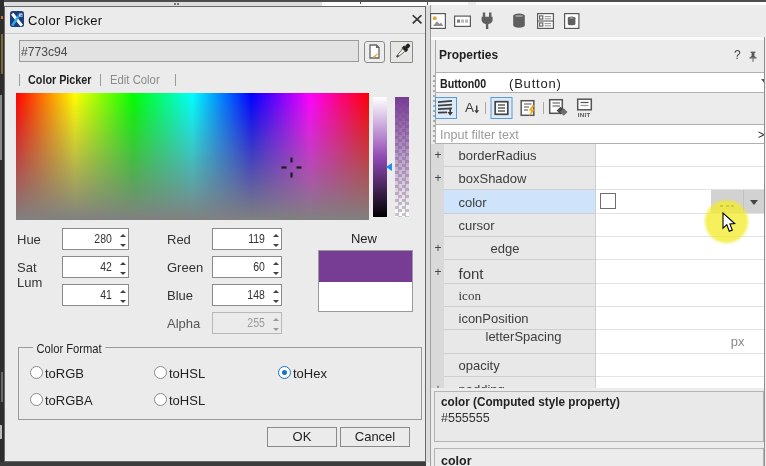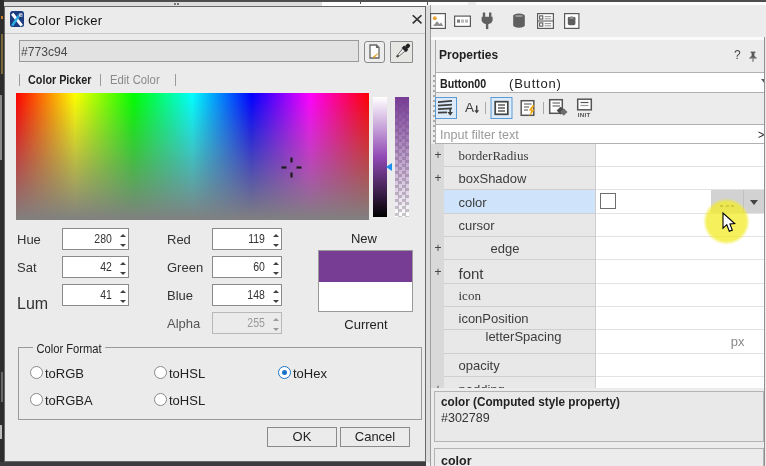--- a/index.html
+++ b/index.html
@@ -179,21 +179,21 @@
 
 <div class="abs" style="left:434.5px;top:124px;width:329.5px;height:20px;background:#fff;border:1px solid #b0b0b0;border-right:none;"></div>
 <div class="abs" style="left:440px;top:127px;font-size:13.5px;color:#9a9a9a;transform:scaleX(0.93);transform-origin:0 0;">Input filter text</div>
 <div class="abs" style="left:758px;top:127px;font-size:13.5px;color:#222;transform:scaleX(0.8);transform-origin:0 0;">&gt;</div>
 
 <div id="grid" class="abs" style="left:431px;top:143.5px;width:333px;height:244.5px;overflow:hidden;">
     <div style="position:absolute;left:0;top:0;width:13px;height:244.5px;background:#d9d9d9;"></div>
     <div style="position:absolute;left:13px;top:0px;width:150.5px;height:23.35px;background:#e8e8e8;border-bottom:1px solid #cfcfcf;"></div>
     <div style="position:absolute;left:163.5px;top:0px;width:169.5px;height:23.35px;background:#ffffff;border-bottom:1px solid #e3e3e3;"></div>
     <div style="position:absolute;left:2px;top:4.5px;width:10px;font-size:12px;color:#444;text-align:center;">+</div>
-    <div style="position:absolute;left:27.5px;top:4.5px;font-size:13px;color:#3c3c3c;font-family:Liberation Serif, serif;">borderRadius</div>
+    <div style="position:absolute;left:27.5px;top:4.5px;font-size:13px;color:#3c3c3c;">borderRadius</div>
     <div style="position:absolute;left:13px;top:23.35px;width:150.5px;height:23.35px;background:#e8e8e8;border-bottom:1px solid #cfcfcf;"></div>
     <div style="position:absolute;left:163.5px;top:23.35px;width:169.5px;height:23.35px;background:#ffffff;border-bottom:1px solid #e3e3e3;"></div>
     <div style="position:absolute;left:2px;top:27.85px;width:10px;font-size:12px;color:#444;text-align:center;">+</div>
     <div style="position:absolute;left:27.5px;top:27.85px;font-size:13px;color:#3c3c3c;">boxShadow</div>
     <div style="position:absolute;left:13px;top:46.7px;width:150.5px;height:23.35px;background:#cfe4fa;border-bottom:1px solid #cfcfcf;"></div>
     <div style="position:absolute;left:163.5px;top:46.7px;width:169.5px;height:23.35px;background:#ffffff;border-bottom:1px solid #e3e3e3;"></div>
     <div style="position:absolute;left:27.5px;top:51.2px;font-size:13px;color:#3c3c3c;">color</div>
     <div style="position:absolute;left:13px;top:70.05000000000001px;width:150.5px;height:23.35px;background:#e8e8e8;border-bottom:1px solid #cfcfcf;"></div>
     <div style="position:absolute;left:163.5px;top:70.05000000000001px;width:169.5px;height:23.35px;background:#ffffff;border-bottom:1px solid #e3e3e3;"></div>
     <div style="position:absolute;left:27.5px;top:74.55000000000001px;font-size:13px;color:#3c3c3c;">cursor</div>
@@ -225,21 +225,21 @@
     <div style="position:absolute;left:169px;top:49.7px;width:16px;height:16px;background:#fff;border:1px solid #6e6e6e;"></div>
     <div style="position:absolute;left:279.5px;top:46.7px;width:32px;height:22.35px;background:#d2d2d2;"></div>
     <div style="position:absolute;left:289px;top:60.2px;width:15px;height:4px;background-image:radial-gradient(circle 1.5px at 1.8px 2px,#585858 99%,transparent),radial-gradient(circle 1.5px at 7.3px 2px,#585858 99%,transparent),radial-gradient(circle 1.5px at 12.8px 2px,#585858 99%,transparent);"></div>
     <div style="position:absolute;left:311.5px;top:46.7px;width:21.5px;height:22.35px;background:#d2d2d2;border-left:1px solid #c0c0c0;"></div>
     <div style="position:absolute;left:318.5px;top:56.2px;width:0;height:0;border-left:4.5px solid transparent;border-right:4.5px solid transparent;border-top:5.5px solid #444;"></div>
     <div style="position:absolute;left:163.5px;top:0;width:1px;height:244.5px;background:#cfcfcf;"></div>
   </div>
 
 <div class="abs" style="left:434px;top:391px;width:330px;height:50.5px;background:#e9e9e9;border:1px solid #b4b4b4;"></div>
 <div class="abs" style="left:441px;top:395px;font-size:12.5px;font-weight:bold;color:#222;transform:scaleX(0.94);transform-origin:0 0;">color (Computed style property)</div>
-<div class="abs" style="left:441px;top:411px;font-size:12.5px;color:#333;">#302789</div>
+<div class="abs" style="left:441px;top:411px;font-size:12.5px;color:#333;">#555555</div>
 
 <div class="abs" style="left:434px;top:448px;width:330px;height:18px;background:#ececec;border:1px solid #b4b4b4;border-bottom:none;"></div>
 <div class="abs" style="left:441px;top:454px;font-size:12.5px;font-weight:bold;color:#222;">color</div>
 
 <div id="dlg" class="abs" style="left:4px;top:6px;width:421.5px;height:456px;background:#ebebeb;border:1px solid #686868;">
 
   <div class="abs" style="left:0;top:0;width:100%;height:27px;border-bottom:1px solid #c9c9c9;"></div>
   <div id="tizicon" class="abs" style="left:5px;top:4px;width:14px;height:16px;">
 <svg width="14" height="16" viewBox="0 0 14 16">
   <rect x="0" y="0" width="14" height="16" rx="2.5" fill="#1c3e80"></rect>
@@ -293,21 +293,21 @@
 
   <div class="abs" style="left:380.5px;top:156px;width:0;height:0;border-top:4.5px solid transparent;border-bottom:4.5px solid transparent;border-right:6px solid #1e8ef0;"></div>
 
   <div class="abs" style="left:390px;top:90px;width:14px;height:120px;background-image:
     linear-gradient(to bottom, rgba(119,60,148,1) 0%, rgba(119,60,148,0) 100%),
     repeating-conic-gradient(#c8c8c8 0% 25%, #ffffff 0% 50%);
     background-size:100% 100%, 7px 7px;"></div>
 
   <div class="abs" style="left:12px;top:224.5px;font-size:13px;color:#333;">Hue</div>
   <div class="abs" style="left:12px;top:252.5px;font-size:13px;color:#333;">Sat</div>
-  <div class="abs" style="left:12px;top:288px;font-size:16px;color:#333;">Lum</div>
+  <div class="abs" style="left:12px;top:268px;font-size:13px;color:#333;">Lum</div>
   <div class="spin abs" style="left:57px;top:221px;" data-v="280">
       <i></i>
     </div>
   <div class="spin abs" style="left:57px;top:249px;" data-v="42">
       <i></i>
     </div>
   <div class="spin abs" style="left:57px;top:277px;" data-v="41">
       <i></i>
     </div>
 
@@ -326,21 +326,20 @@
     </div>
   <div class="spin abs dis" style="left:207px;top:305px;width:70px;" data-v="255">
       <i></i>
     </div>
 
   <div class="abs" style="left:313px;top:224px;width:92px;text-align:center;font-size:13px;color:#222;">New</div>
   <div class="abs" style="left:313px;top:243px;width:95px;height:62px;border:1px solid #9a9a9a;">
     <div style="width:100%;height:31px;background:#773c94;"></div>
     <div style="width:100%;height:29px;background:#ffffff;"></div>
   </div>
-  <div class="abs" style="left:313px;top:310px;width:96px;text-align:center;font-size:13px;color:#222;">Current</div>
 
   <div class="abs" style="left:13px;top:340px;width:404px;height:73px;border:1px solid #9a9a9a;"></div>
   <div class="abs" style="left:28px;top:333.5px;padding:0 4px;font-size:13px;color:#222;background:#ebebeb;transform:scaleX(0.86);transform-origin:0 0;">Color Format</div>
   <div class="radio abs" style="left:25px;top:359px;"></div>
   <div class="abs" style="left:40px;top:359px;font-size:13px;color:#222;">toRGB</div>
   <div class="radio abs" style="left:149px;top:359px;"></div>
   <div class="abs" style="left:164px;top:359px;font-size:13px;color:#222;">toHSL</div>
   <div class="radio sel abs" style="left:273px;top:359px;"></div>
   <div class="abs" style="left:288px;top:359px;font-size:13px;color:#222;">toHex</div>
   <div class="radio abs" style="left:25px;top:386px;"></div>

